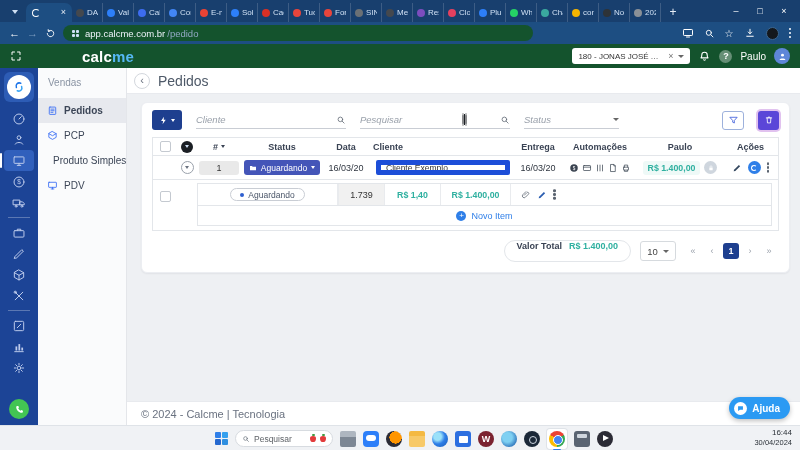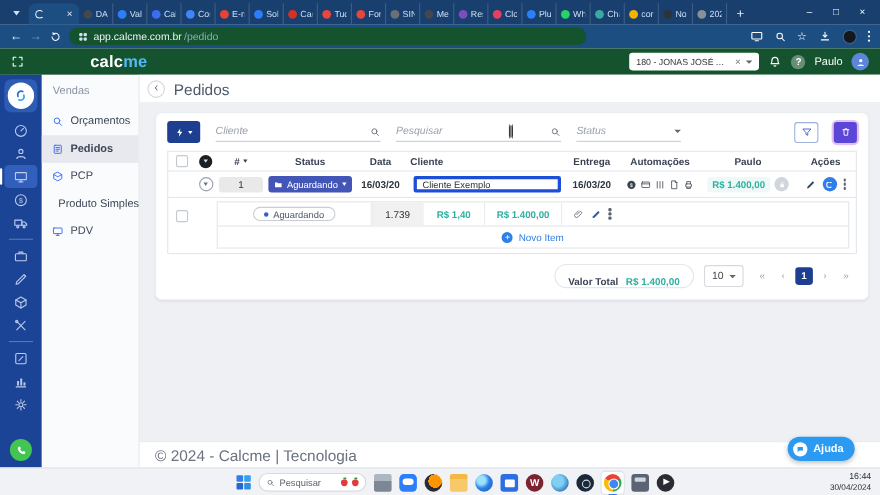--- a/index.html
+++ b/index.html
@@ -100,22 +100,22 @@
   .chk{width:11px;height:11px;border:1px solid #c4c9d0;border-radius:2px;background:#fff}
   .blackc{width:12px;height:12px;border-radius:50%;background:#1b1f24;display:flex;align-items:center;justify-content:center}
   .blackc .caret-w{border-left-width:2.5px;border-right-width:2.5px;border-top-width:3px}
   .hcaret{width:0;height:0;border-left:2.5px solid transparent;border-right:2.5px solid transparent;border-top:3px solid #3a4354;margin-left:3px}
   .rmain{height:24px;border-bottom:1px solid #e3e6ea}
   .expc{width:13px;height:13px;border-radius:50%;border:1px solid #9aa1ab;display:flex;align-items:center;justify-content:center}
   .expc .caret-g{width:0;height:0;border-left:2.5px solid transparent;border-right:2.5px solid transparent;border-top:3px solid #6b7380}
   .numpill{width:100%;margin:0 2px;height:14px;background:#e9e9e9;border-radius:3px;font-size:9px;color:#333;display:flex;align-items:center;justify-content:center}
   .statusbtn{height:15px;background:#4455b8;border-radius:3px;display:flex;align-items:center;gap:4px;padding:0 5px;color:#fff}
   .statusbtn .lbl{font-size:8.5px}
-  .datatxt{font-size:9px;font-weight:bold;color:#2f3640}
-  .clinput{width:100%;margin:0 3px;height:15px;border:3px solid #1d4ed8;border-radius:2px;background:#fff;font-size:8.5px;color:#333;display:flex;align-items:center;padding:0 5px;white-space:nowrap;overflow:hidden}
+  .datatxt{font-size:9px;font-weight:normal;color:#2f3640}
+  .clinput{width:100%;margin:0 3px;height:15px;border:5px solid #1d4ed8;border-radius:2px;background:#fff;font-size:8.5px;color:#333;display:flex;align-items:center;padding:0 5px;white-space:nowrap;overflow:hidden}
   .autoicons{display:flex;align-items:center;gap:3px}
   .valpill{height:14px;background:#eef9f7;border-radius:3px;padding:0 5px;font-size:8.8px;font-weight:bold;color:#2fb0a0;display:flex;align-items:center;white-space:nowrap}
   .lockc{width:13px;height:13px;border-radius:50%;background:#cfd6de;display:flex;align-items:center;justify-content:center;margin-left:4px}
   .actions{display:flex;align-items:center;gap:6px}
   .bluec{width:13px;height:13px;border-radius:50%;background:#2f7fe8;display:flex;align-items:center;justify-content:center}
   .refresh{width:6px;height:6px;border:1.4px solid #fff;border-radius:50%;border-right-color:transparent}
   .dots{width:2.5px;height:2.5px;border-radius:50%;background:#5b6470;box-shadow:0 -3.8px 0 #5b6470,0 3.8px 0 #5b6470}
   .rsub{align-items:flex-start;padding:3px 0 4px 0}
   .subchk{width:24px;display:flex;justify-content:center;padding-top:8px}
   .itbl{flex:1;margin-left:20px;margin-right:6px;border:1px solid #e3e6ea}
@@ -129,31 +129,31 @@
   .ic-act{width:56px;justify-content:center;gap:6px;border-left:1px solid #e9ebee}
   .spill{height:13px;border:1px solid #c9cdd4;border-radius:8px;display:flex;align-items:center;gap:4px;padding:0 9px}
   .bdot{width:4px;height:4px;border-radius:50%;background:#2f5fd0}
   .spill .lbl{font-size:8.5px;color:#4a5568}
   .nometxt{font-size:9px;color:#374151}
   .itrow2{display:flex;align-items:center;justify-content:center;gap:5px;height:20px;border-top:1px solid #e3e6ea}
   .plusc{width:10px;height:10px;border-radius:50%;background:#2f7fe8;color:#fff;font-size:8px;display:flex;align-items:center;justify-content:center;line-height:1}
   .novoitem{font-size:9px;color:#2f7fe8}
   
   .prow{display:flex;align-items:center;justify-content:flex-end;gap:9px;padding:9px 12px 10px}
-  .totalpill{height:22px;border:1px solid #e3e6ea;border-radius:14px;display:flex;align-items:flex-end;gap:7px;padding:0 12px}
+  .totalpill{height:22px;border:1px solid #e3e6ea;border-radius:14px;display:flex;align-items:flex-start;gap:7px;padding:0 12px}
   .totalpill .l{font-size:9px;font-weight:bold;color:#3a4354}
   .totalpill .v{font-size:9px;font-weight:bold;color:#2fb0a0}
   .psize{height:20px;width:36px;border:1px solid #d6dade;border-radius:3px;display:flex;align-items:center;justify-content:center;gap:5px;font-size:9.5px;color:#444}
   .pager{display:flex;align-items:center;gap:3px}
   .pbtn{width:16px;height:16px;border-radius:3px;display:flex;align-items:center;justify-content:center;font-size:9px;color:#9aa1ab}
   .pbtn.on{background:#1e3f8f;color:#fff;font-weight:bold}
 
   .appfooter{position:absolute;left:0;right:0;bottom:0;height:24px;background:#fff;border-top:1px solid #e8eaee;display:flex;align-items:center;padding-left:14px}
-  .copy{font-size:14px;color:#6a7280}
-  .ajuda{position:absolute;right:23px;bottom:6px;height:22px;border-radius:12px;background:#2b9af3;display:flex;align-items:center;gap:5px;padding:0 10px 0 5px;box-shadow:0 2px 5px rgba(0,0,0,.25)}
+  .copy{font-size:11px;color:#6a7280}
+  .ajuda{position:absolute;right:10px;bottom:6px;height:22px;border-radius:12px;background:#2b9af3;display:flex;align-items:center;gap:5px;padding:0 10px 0 5px;box-shadow:0 2px 5px rgba(0,0,0,.25)}
   .ajc{width:13px;height:13px;border-radius:50%;background:#fff;display:flex;align-items:center;justify-content:center}
   .ajlbl{color:#fff;font-size:10px;font-weight:bold}
 
   
   .taskbar{position:absolute;left:0;top:425px;width:800px;height:25px;background:#f0f2f5;border-top:1px solid #dfe3e8;display:flex;align-items:center}
   .weather{display:flex;align-items:center;gap:5px;padding-left:6px}
   .wicon{position:relative;width:16px;height:16px}
   .sun{position:absolute;left:0;top:2px;width:11px;height:11px;border-radius:50%;background:#f7b32b}
   .cloudp{position:absolute;right:0;bottom:1px;width:9px;height:7px;border-radius:4px;background:#dfe6ee}
   .wdot{position:absolute;right:1px;top:1px;width:5px;height:5px;border-radius:50%;background:#e23b3b;border:1px solid #fff}
@@ -436,27 +436,20 @@
       </div>
     <div class="wapp">
         <svg width="11" height="11" viewBox="0 0 24 24">
           <path d="M7.5 4.5C6 4.5 4.8 5.7 4.8 7c.2 6.4 5.8 12 12.2 12.2 1.3 0 2.5-1.2 2.5-2.7v-2l-3.4-1.3-1.6 1.6c-2.3-1.1-4.2-3-5.3-5.3l1.6-1.6-1.3-3.4z" fill="#fff"></path>
         </svg>
       </div>
   </div>
 
   <div class="sidebar">
     <div class="sbtitle">Vendas</div>
-    <div class="sbitem">
-      <svg width="11" height="11" viewBox="0 0 24 24" class="sic">
-          <circle cx="10.5" cy="10.5" r="5.5"></circle>
-          <path d="M14.8 14.8L19.5 19.5"></path>
-        </svg>
-      <span>Orçamentos</span>
-    </div>
     <div class="sbitem active">
       <svg width="11" height="11" viewBox="0 0 24 24" class="sic">
           <rect x="5" y="4.5" width="14" height="16" rx="1.5"></rect>
           <path d="M8.5 9h7M8.5 12.5h7M8.5 16h4.5"></path>
         </svg>
       <span>Pedidos</span>
     </div>
     <div class="sbitem">
       <svg width="11" height="11" viewBox="0 0 24 24" class="sic">
           <path d="M12 3.5l8 4.5v8l-8 4.5L4 16V8z"></path>

